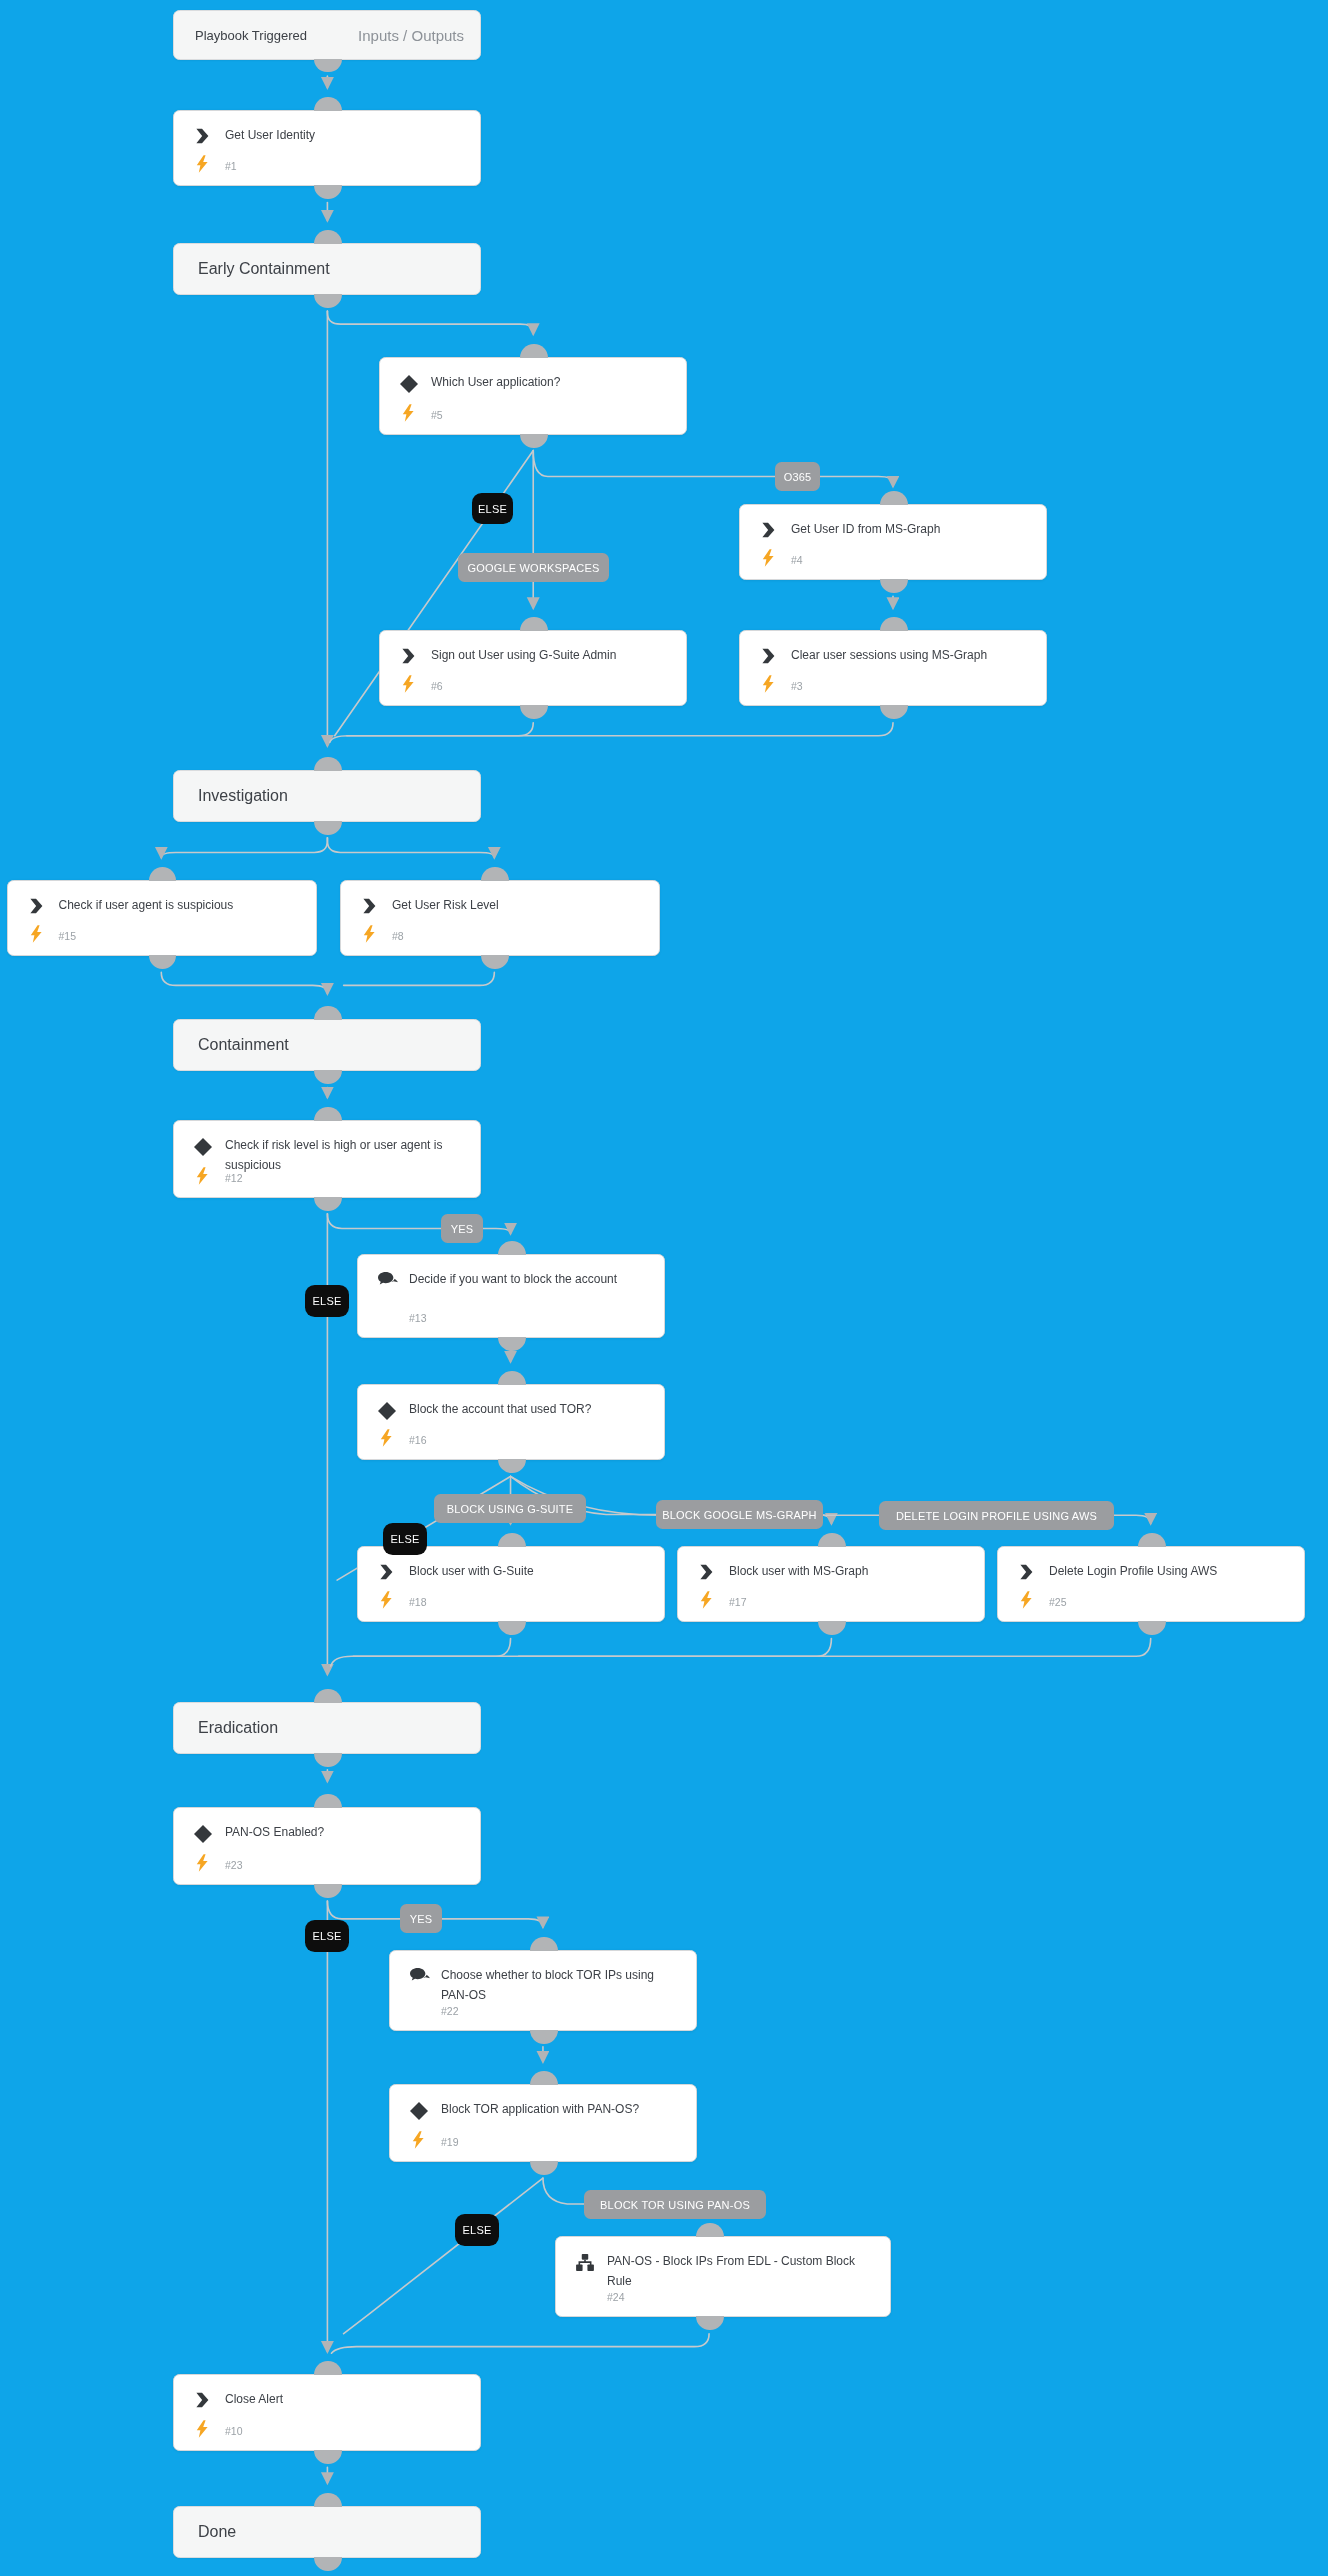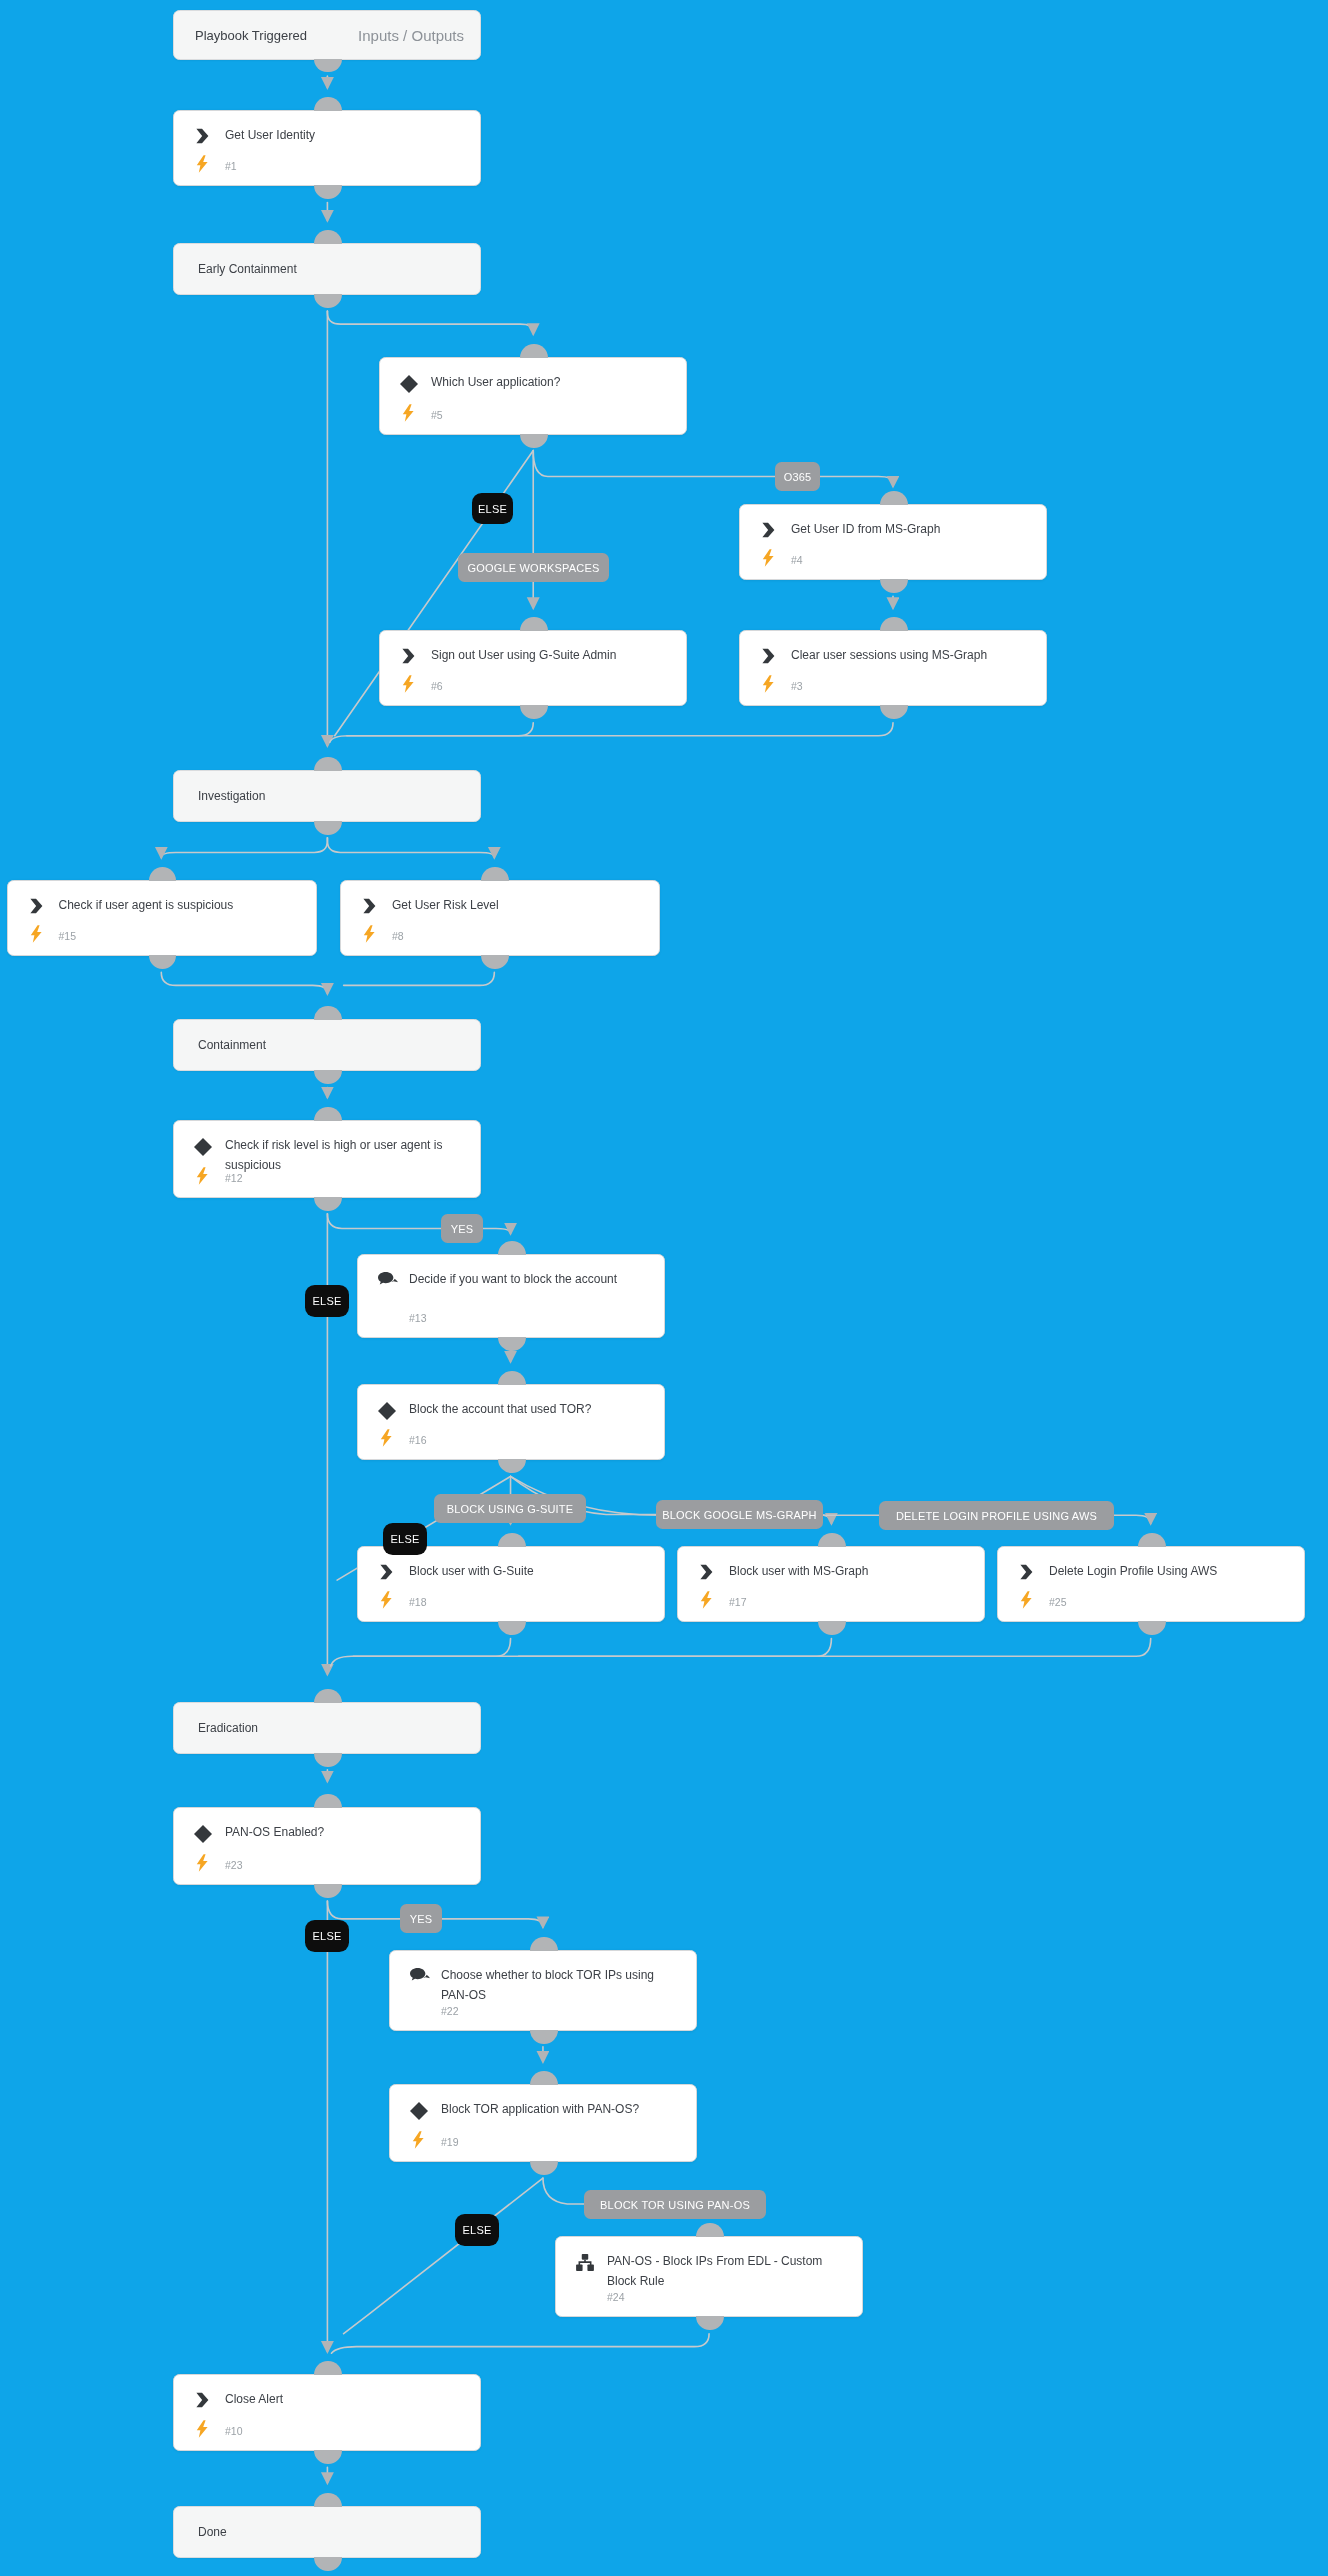--- a/index.html
+++ b/index.html
@@ -22,21 +22,21 @@
     background:#f5f6f6;border:0.8px solid #dadcde;
     box-shadow:0 0.8px 1.6px rgba(0,0,0,.05);
   }
   .dome{
     position:absolute;width:27.6px;height:13.8px;background:#b2b4b6;z-index:1;
   }
   .dome.top{border-radius:13.8px 13.8px 0 0;top:-13.8px;}
   .dome.bottom{border-radius:0 0 13.8px 13.8px;bottom:-13.8px;}
   .section-title{
     position:absolute;left:24px;top:50%;transform:translateY(-50%);
-    font-size:12px;color:#3d4147;
+    font-size:16px;color:#3d4147;
   }
   .start-row{
     position:absolute;left:21px;right:16px;top:50%;transform:translateY(-50%);
     display:flex;justify-content:space-between;align-items:center;
   }
   .start-title{font-size:13px;color:#3d4147;}
   .start-link{font-size:15px;color:#8d9298;cursor:pointer;}
   .node-icon{position:absolute;left:20px;top:17px;width:19.4px;height:19.4px;}
   .node-title{
     position:absolute;left:51px;top:13.8px;right:11.3px;
@@ -307,21 +307,21 @@
         <div class="dome bottom" style="left: 140px;"></div>
         <div class="node-icon"><svg width="18" height="18" viewBox="0 0 22 22">
             <path d="M11 0 L22 11 L11 22 L0 11 Z" fill="#34383c"></path>
           </svg></div>
         <div class="node-title">Block TOR application with PAN-OS?</div>
         <div class="node-bolt"><svg width="12" height="18" viewBox="0 0 15 22">
             <path d="M9.5 0 L1 12.5 L5.5 12.5 L3.5 22 L14.5 8.5 L9 8.5 L12 0 Z" fill="#f6a623"></path>
           </svg></div>
         <div class="node-num">#19</div>
       </div>
-      <div class="node playbook" style="left: 555px; top: 2236px; width: 308px; height: 81px;">
+      <div class="node playbook" style="left: 555px; top: 2236px; width: 336px; height: 81px;">
         <div class="dome top" style="left: 140px;"></div>
         <div class="dome bottom" style="left: 140px;"></div>
         <div class="node-icon"><svg width="18" height="17" viewBox="0 0 22 21">
             <rect x="7" y="0" width="8" height="7" rx="1" fill="#34383c"></rect>
             <rect x="0" y="13" width="8" height="8" rx="1" fill="#34383c"></rect>
             <rect x="14" y="13" width="8" height="8" rx="1" fill="#34383c"></rect>
             <path d="M11 7v3 M4 14v-4 h14 v4" stroke="#34383c" stroke-width="2" fill="none"></path>
           </svg></div>
         <div class="node-title">PAN-OS - Block IPs From EDL - Custom Block Rule</div>
         <div class="node-num">#24</div>

